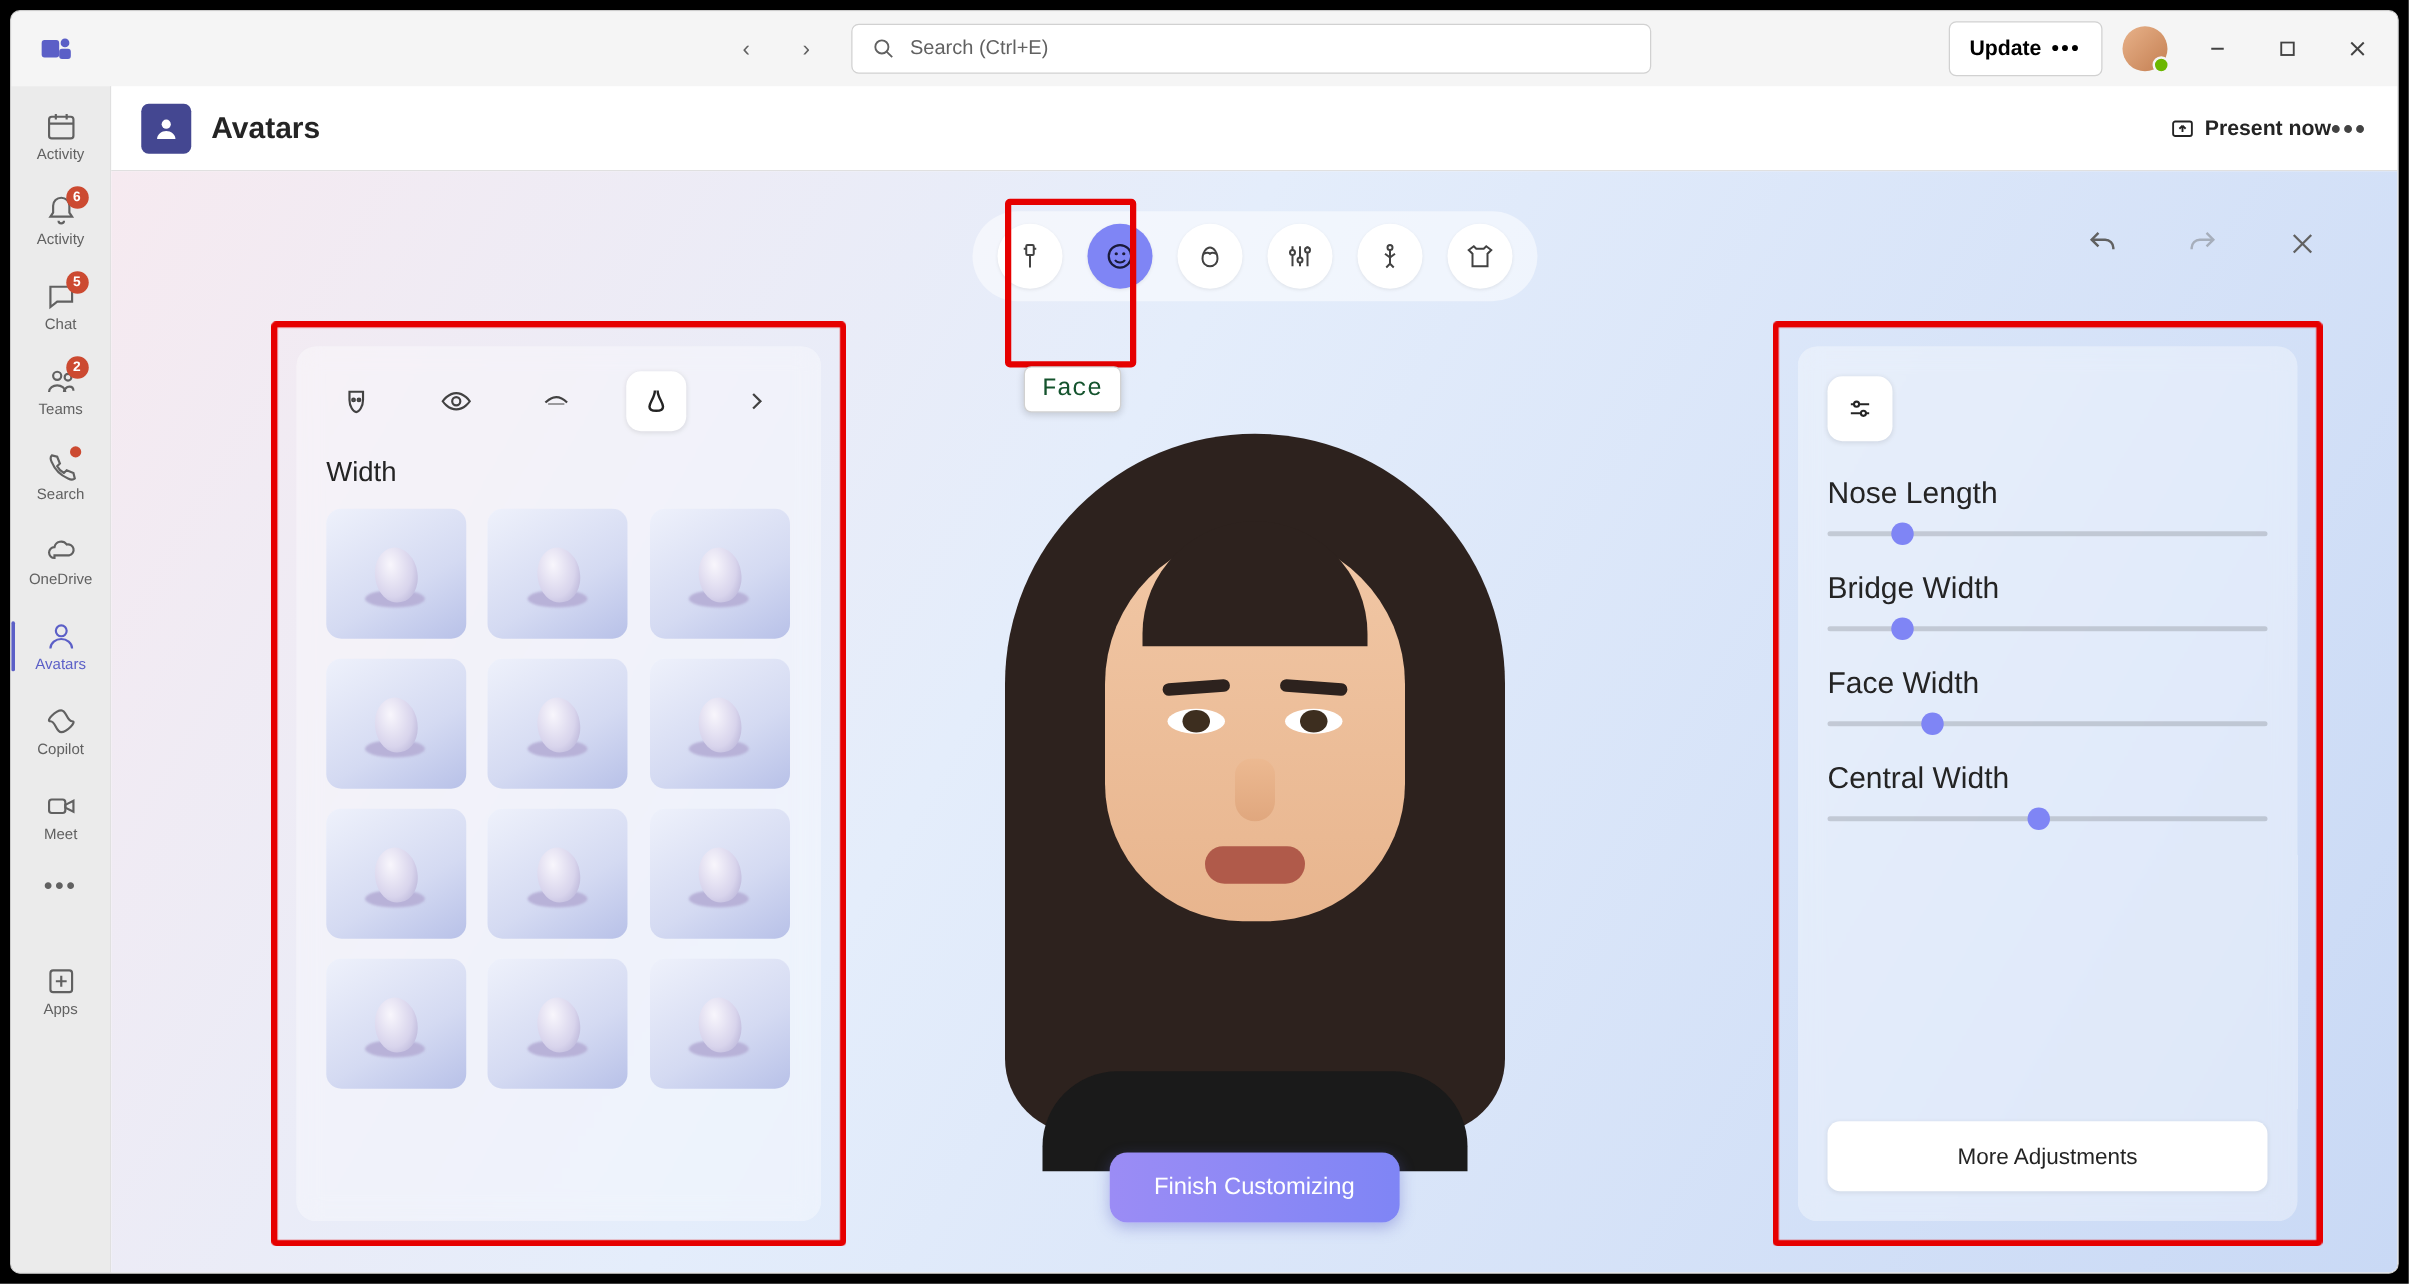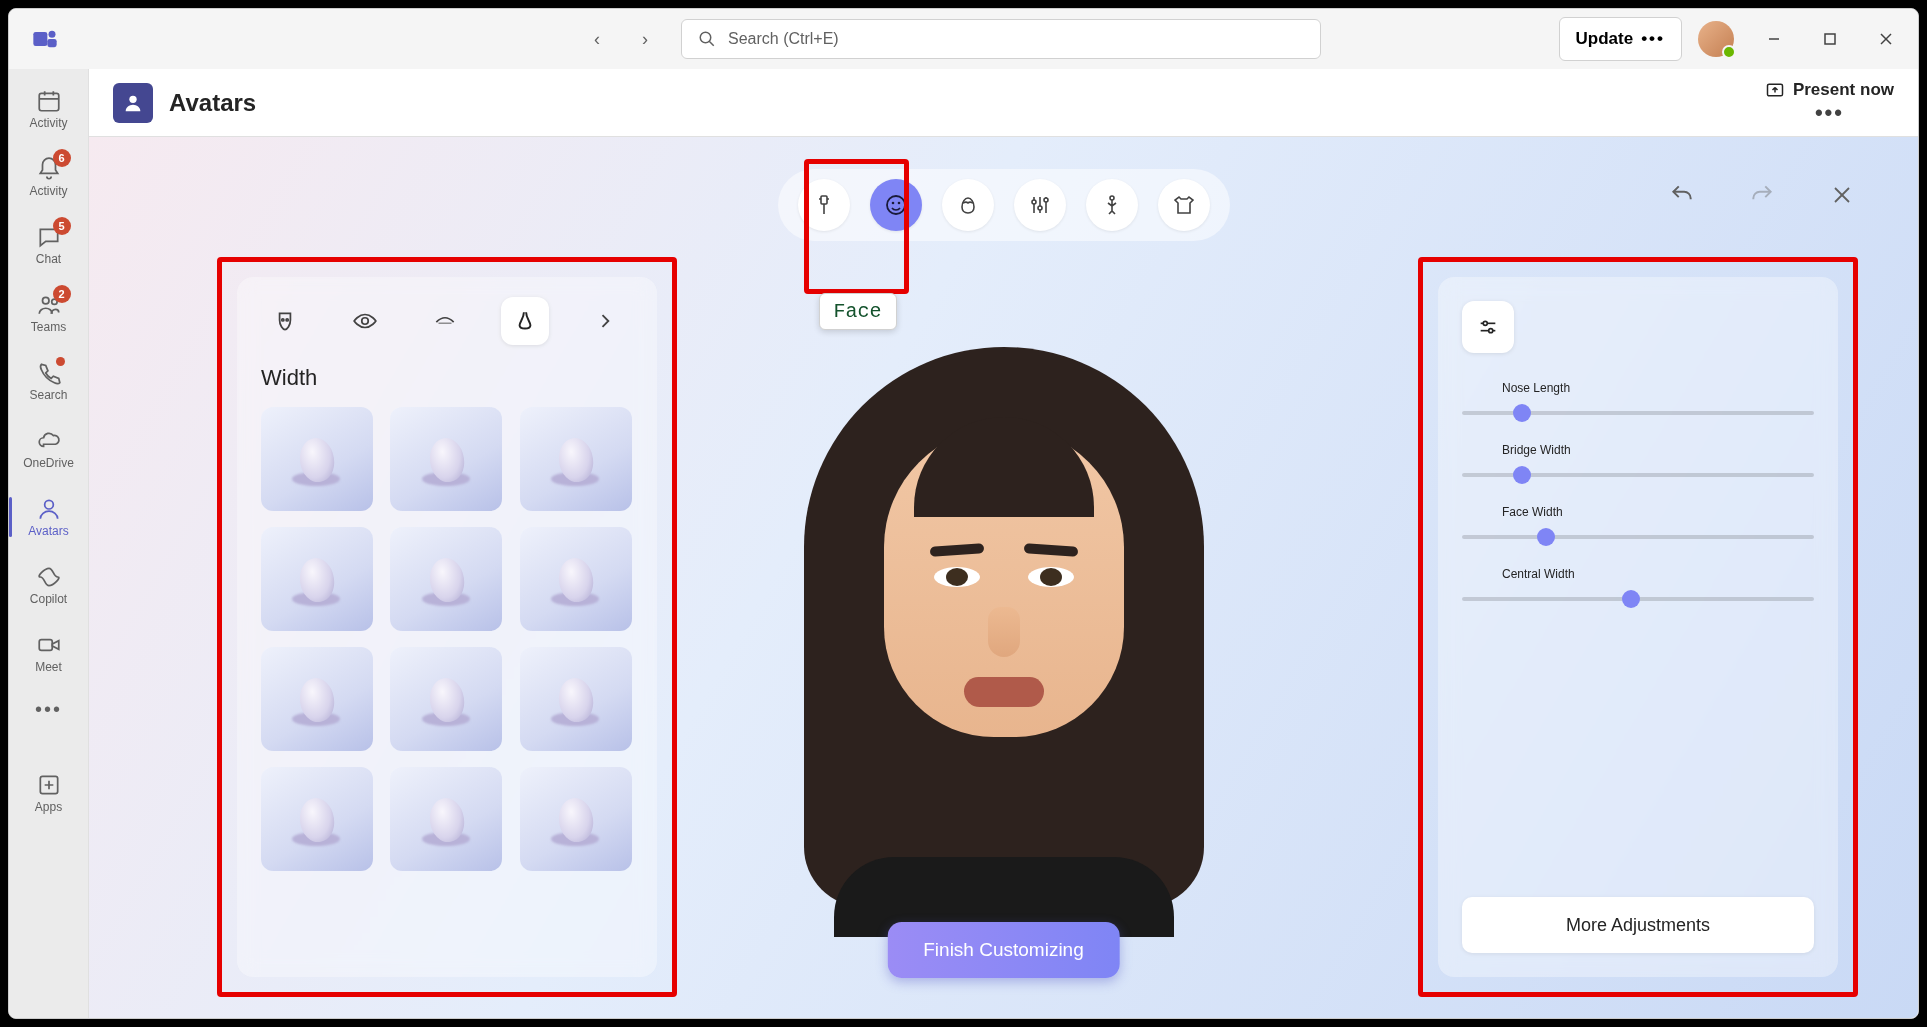--- a/index.html
+++ b/index.html
@@ -27,21 +27,21 @@
 .rail-item.active::before { content:''; position:absolute; left:-6px; top:12px; bottom:12px; width:3px; background:#5b5fc7; border-radius:2px;}
 .rail-item .lbl { font-size:12px; }
 .rail-badge { position:absolute; top:4px; right:12px; min-width:18px; height:18px; background:#cc4a31; color:#fff; border-radius:9px; font-size:11px; font-weight:700; display:flex; align-items:center; justify-content:center; padding:0 4px;}
 .rail-dot { position:absolute; top:8px; right:18px; width:9px; height:9px; background:#cc4a31; border-radius:50%; }
 .rail-sep { height:24px; }
 
 .content { flex:1; display:flex; flex-direction:column; background:#fff;}
 .content-header { height:68px; display:flex; align-items:center; padding:0 24px; border-bottom:1px solid #e0e0e0;}
 .app-icon { width:40px; height:40px; background:#444791; border-radius:6px; display:flex; align-items:center;justify-content:center; color:#fff; margin-right:16px;}
 .app-title { font-size:24px; font-weight:700; color:#242424;}
-.header-right { margin-left:auto; display:flex; align-items:center; flex-direction:column;}
+.header-right { margin-left:auto; display:flex; align-items:center; }
 .present-btn { display:flex; align-items:center; gap:8px; font-size:17px; font-weight:600; color:#242424; cursor:pointer;}
 .more-dots { font-size:22px; color:#424242; cursor:pointer; letter-spacing:2px; font-weight:700;}
 
 
 .canvas { flex:1; position:relative; background: linear-gradient(120deg, #f6eaf0 0%, #e4edfb 40%, #c9d9f5 100%); overflow:hidden;}
 
 
 .top-toolbar { position:absolute; top:32px; left:50%; transform:translateX(-50%); display:flex; align-items:center; gap:20px; background:rgba(255,255,255,0.5); border-radius:40px; padding:10px 20px;}
 .pill { width:52px; height:52px; border-radius:50%; background:#fff; display:flex;align-items:center;justify-content:center; color:#424242; cursor:pointer; box-shadow:0 1px 3px rgba(0,0,0,0.08);}
 .pill.active { background:#7f85f5; color:#1a1a3a;}
@@ -60,21 +60,21 @@
 .thumb-grid { display:grid; grid-template-columns:repeat(3,1fr); gap:16px;}
 .thumb { width:112px; height:104px; border-radius:12px; background:linear-gradient(150deg,#eef1fb 0%,#d4daf2 60%,#b8c1e8 100%); position:relative; cursor:pointer; overflow:hidden;}
 .thumb::after { content:''; position:absolute; left:35%; top:30%; width:34px; height:44px; background:radial-gradient(ellipse at 40% 30%, #f8f6fc 0%, #d8d4ec 60%, #aaa5cf 100%); border-radius:50% 50% 48% 48%; transform:rotate(-8deg);}
 .thumb::before { content:''; position:absolute; left:28%; bottom:24%; width:48px; height:14px; background:#b8b2d8; border-radius:50%; filter:blur(1px);}
 
 
 .right-panel { position:absolute; top:140px; right:80px; width:400px; height:700px; background:rgba(255,255,255,0.35); backdrop-filter:blur(10px); border-radius:16px; padding:24px;}
 .right-panel-outline { position:absolute; top:120px; right:60px; width:440px; height:740px; border:5px solid #e60000; border-radius:4px; pointer-events:none;}
 .rp-icon { width:52px; height:52px; background:#fff; border-radius:12px; display:flex;align-items:center;justify-content:center; box-shadow:0 1px 4px rgba(0,0,0,0.1); margin-bottom:28px;}
 .slider-group { margin-bottom:28px;}
-.slider-label { font-size:12px; color:#242424; margin-bottom:16px;margin-left:40px;}
+.slider-label { font-size:24px; color:#242424; margin-bottom:16px;}
 .slider-track { height:4px; background:rgba(0,0,0,0.15); border-radius:2px; position:relative;}
 .slider-thumb { position:absolute; top:50%; width:18px; height:18px; background:#7f85f5; border-radius:50%; transform:translate(-50%,-50%); cursor:pointer;}
 .more-adj-btn { position:absolute; bottom:24px; left:24px; right:24px; height:56px; background:#fff; border-radius:10px; display:flex;align-items:center;justify-content:center; font-size:18px; color:#242424; cursor:pointer; box-shadow:0 1px 4px rgba(0,0,0,0.08);}
 
 
 .avatar-stage { position:absolute; top:180px; left:50%; transform:translateX(-50%); width:500px; height:620px;}
 .avatar-hair { position:absolute; top:30px; left:50px; width:400px; height:560px; background:#2d221e; border-radius:200px 200px 60px 60px;}
 .avatar-face { position:absolute; top:110px; left:130px; width:240px; height:310px; background:linear-gradient(180deg,#f1c7a5 0%,#e8b58e 100%); border-radius:120px 120px 110px 110px;}
 .avatar-hair-part { position:absolute; top:100px; left:160px; width:180px; height:100px; background:#2d221e; border-radius:90px 90px 0 0;}
 .eye { position:absolute; top:250px; width:46px; height:20px; background:#fff; border-radius:50%; }

